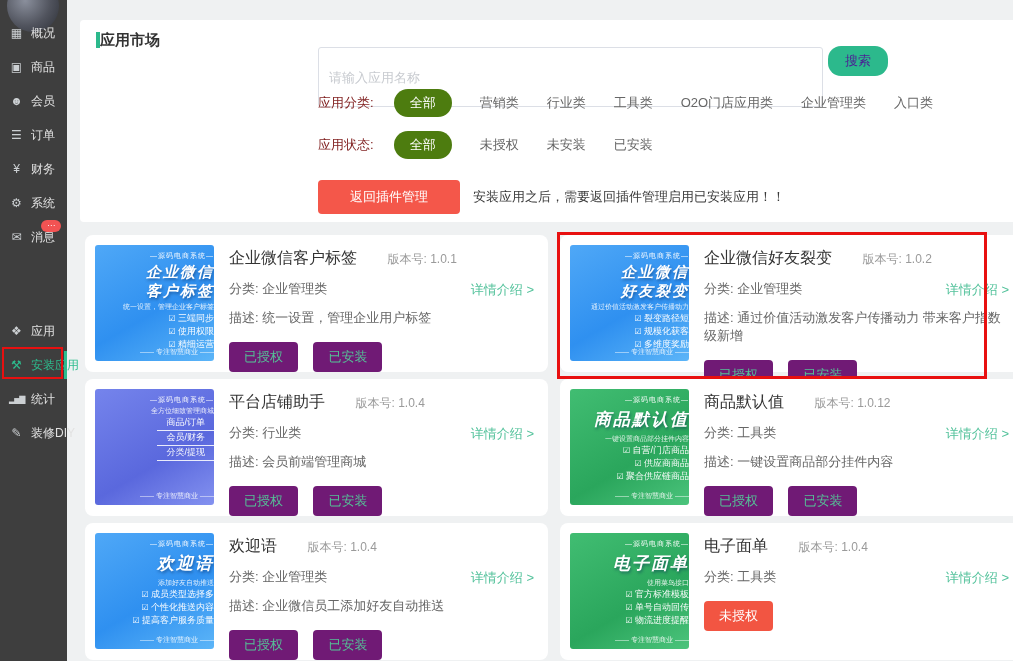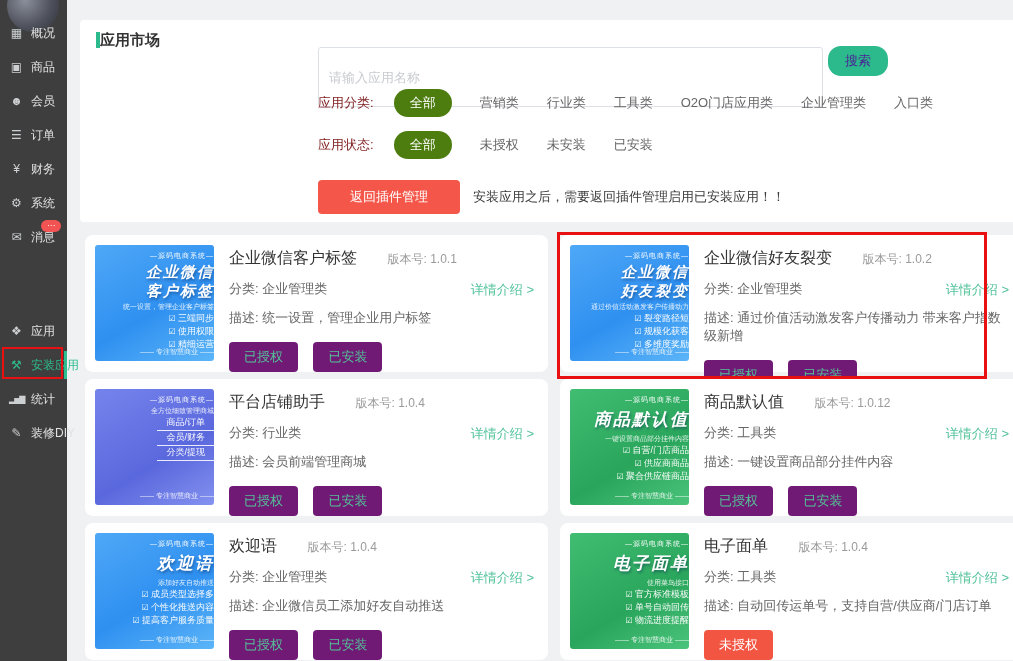--- a/index.html
+++ b/index.html
@@ -279,21 +279,20 @@
     <div class="t-tag">使用菜鸟接口</div>
     <div class="t-feat"><span>官方标准模板</span></div>
     <div class="t-feat"><span>单号自动回传</span></div>
     <div class="t-feat"><span>物流进度提醒</span></div>
     <div class="t-foot">专注智慧商业</div>
   </div>
   <div class="card-body">
     <span class="app-name">电子面单</span>
     <span class="app-ver"><span>版本号:</span> <span>1.0.4</span></span>
     <div class="app-line"><span>分类:</span> <span>工具类</span></div>
-    <div class="app-line"><span>描述:</span> <span>自动回传运单号，支持自营/供应商/门店订单</span></div>
     <div class="badges">
       <span class="badge badge-danger">未授权</span>
     </div>
   </div>
   <span class="detail-link">详情介绍 &gt;</span>
 </div>
 
 <div class="anno anno-sidebar"></div>
 <div class="anno anno-card"></div>
 

